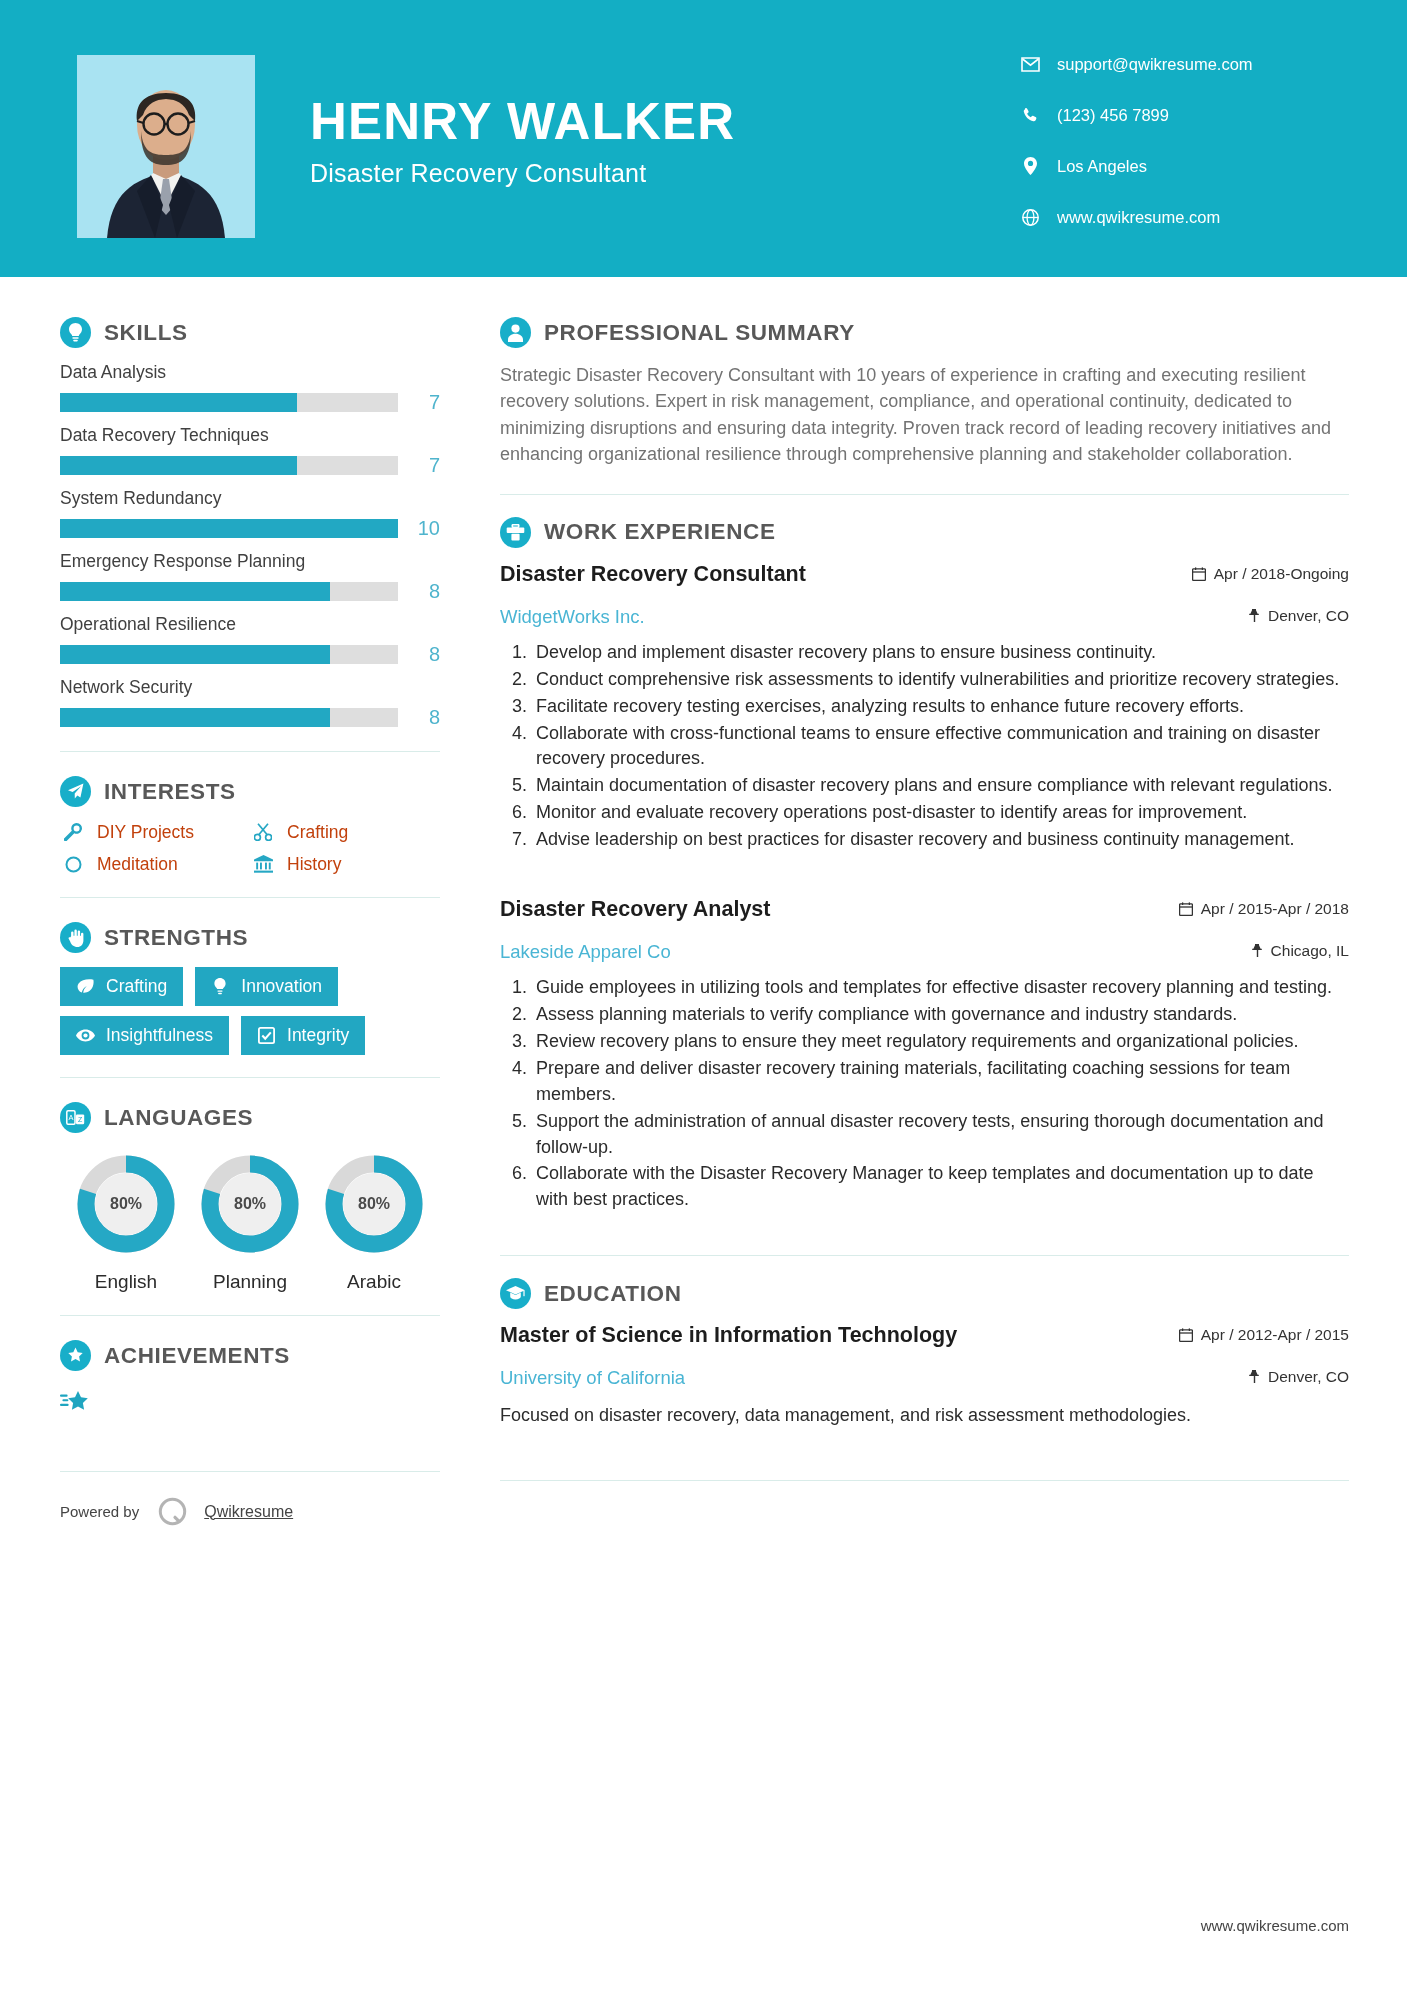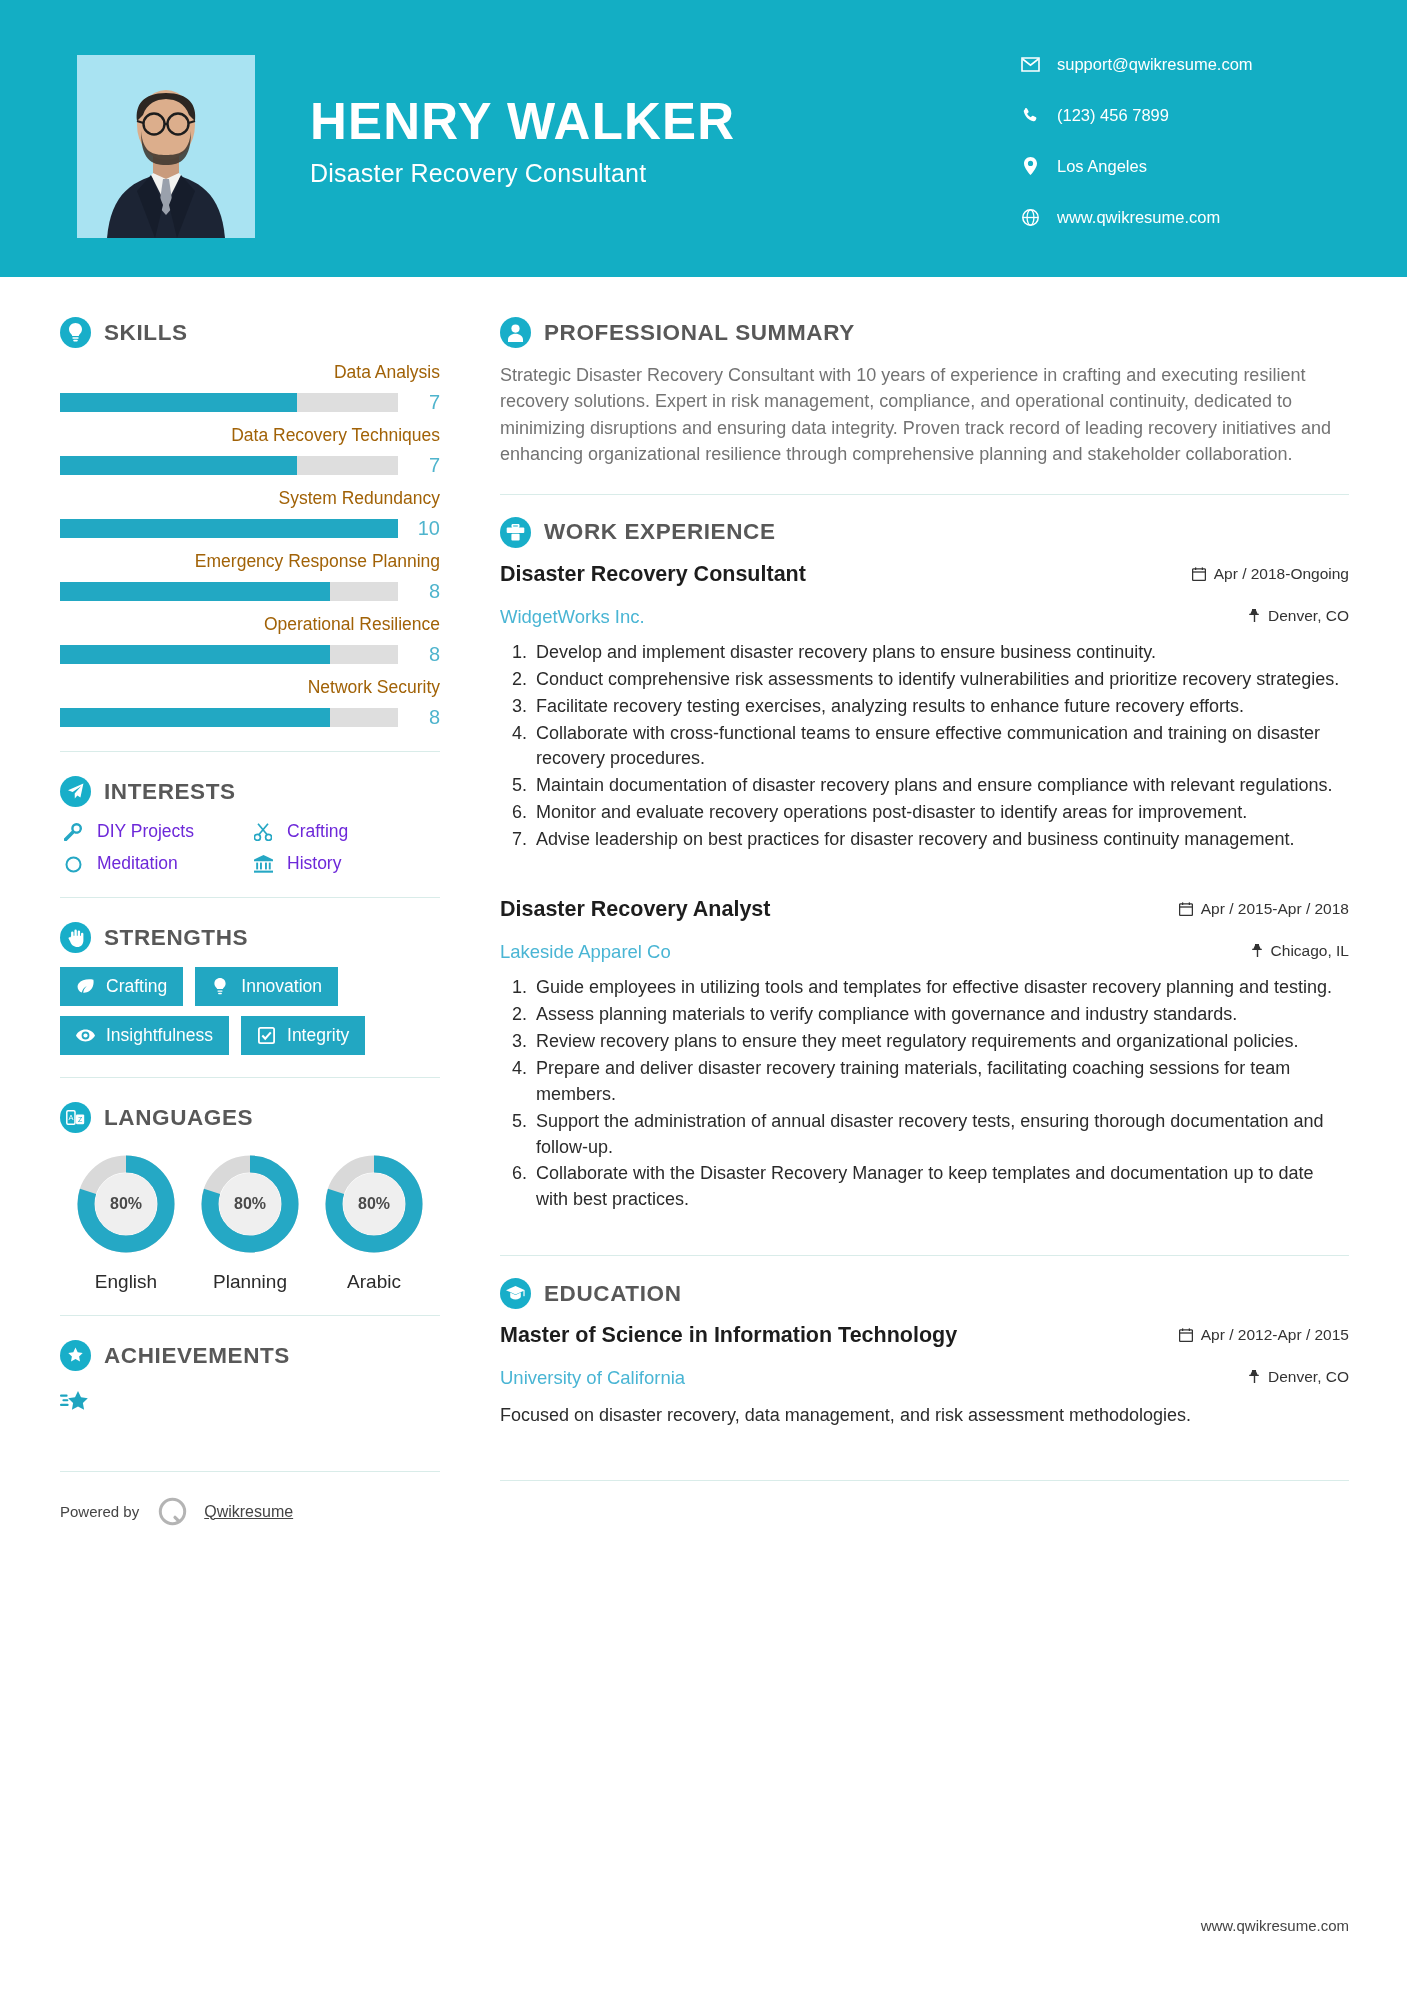--- a/index.html
+++ b/index.html
@@ -116,23 +116,22 @@
     font-size: 22.5px;
     font-weight: 700;
     letter-spacing: .6px;
     color: #585858;
   }
 
   
   .skill { margin-bottom: 11px; }
   .skill-name {
     font-size: 17.5px;
-    color: #a16207;
+    color: #404040;
     margin-bottom: 8px;
-    text-align: right;
   }
   .skill-row { display: flex; align-items: center; }
   .bar-track {
     position: relative;
     height: 19px;
     background: #dedede;
     flex: 1;
   }
   .bar-fill {
     position: absolute;
@@ -154,22 +153,23 @@
   }
 
   
   .interest-grid {
     display: grid;
     grid-template-columns: 1fr 1fr;
     row-gap: 10px;
   }
   .interest-item {
     display: flex;
+    align-items: center;
     font-size: 17.5px;
-    color: #6d28d9;
+    color: #c2410c;
   }
   .interest-item .ii {
     width: 26px; height: 22px;
     display: flex; align-items: center; justify-content: center;
     margin-right: 11px; flex: 0 0 26px;
   }
   .interest-item svg { display: block; fill: #25a7c4; }
 
   
   .chips { display: flex; flex-wrap: wrap; gap: 10px 12px; }

